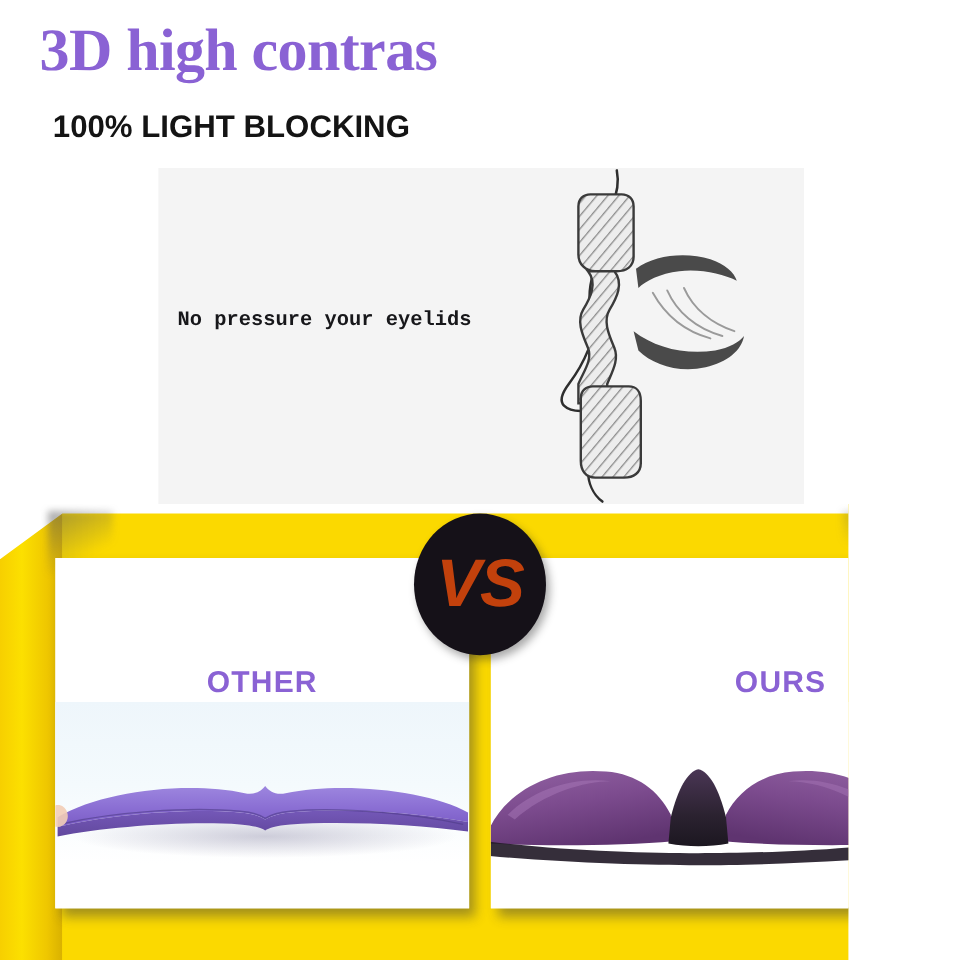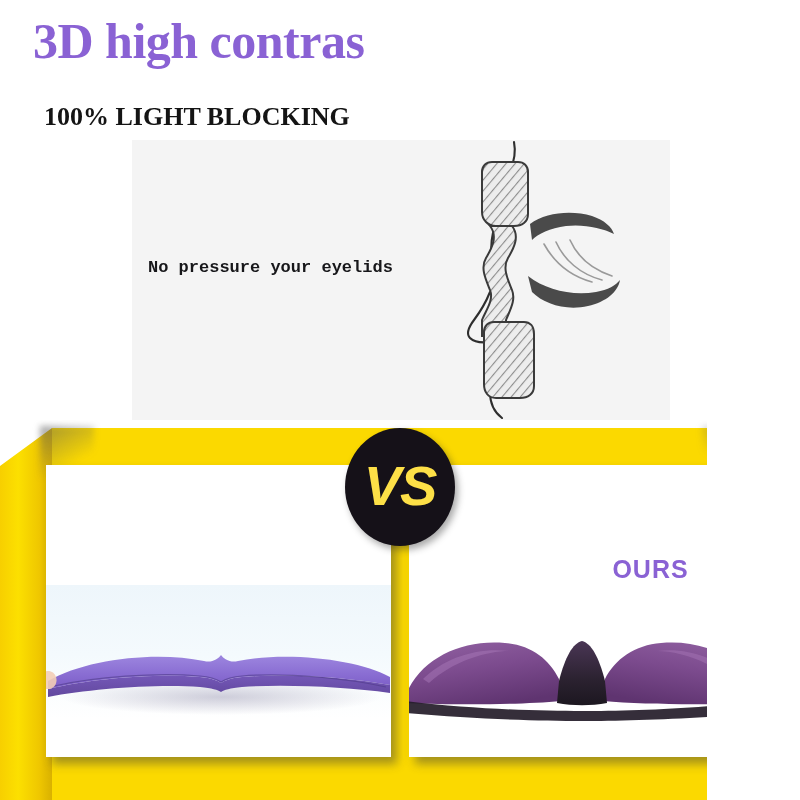--- a/index.html
+++ b/index.html
@@ -45,22 +45,22 @@
     font-family: "Liberation Sans", sans-serif;
     font-weight: bold;
     font-size: 26px;
     line-height: 1;
     color: #141414;
     white-space: nowrap;
   }
   .subline-2 {
     position: absolute;
     left: 44px;
-    top: 104px;
-    font-family: Liberation Serif, serif;
+    top: 92px;
+    font-family: Liberation Sans, sans-serif;
     font-weight: bold;
     font-size: 26px;
     line-height: 1;
     color: #141414;
     white-space: nowrap;
   }
 
   
   .illus-panel {
     position: absolute;
@@ -215,21 +215,21 @@
     display: flex;
     align-items: center;
     justify-content: center;
   }
   .vs-text {
     font-family: "Liberation Sans", sans-serif;
     font-weight: bold;
     font-style: italic;
     font-size: 56px;
     line-height: 1;
-    color: #fde047;
+    color: #c2410c;
     letter-spacing: -1px;
     transform: translateY(-1px);
   }
 </style>
 </head>
 <body>
 
 <div id="page">
 
   <div class="header">
@@ -297,20 +297,21 @@
     <div class="ribbon-back"></div>
     <div class="ribbon-left"></div>
     <div class="ribbon-right"></div>
     <div class="ribbon-top-white"></div>
     <div class="ribbon-shade-left"></div>
     <div class="ribbon-shade-right"></div>
 
     <div class="vs-stem"></div>
 
     <div class="card card-left">
+      <div class="card-label">OTHER</div>
 
       <div class="card-photo">
         <div class="photo-bg-left"></div>
         <svg viewBox="0 0 345 172" width="345" height="172" style="position:absolute;inset:0;">
           <defs>
             <linearGradient id="flatTop" x1="0" y1="0" x2="0" y2="1">
               <stop offset="0%" stop-color="#9d86df"></stop>
               <stop offset="55%" stop-color="#8a6ed3"></stop>
               <stop offset="100%" stop-color="#7b5cc6"></stop>
             </linearGradient>

